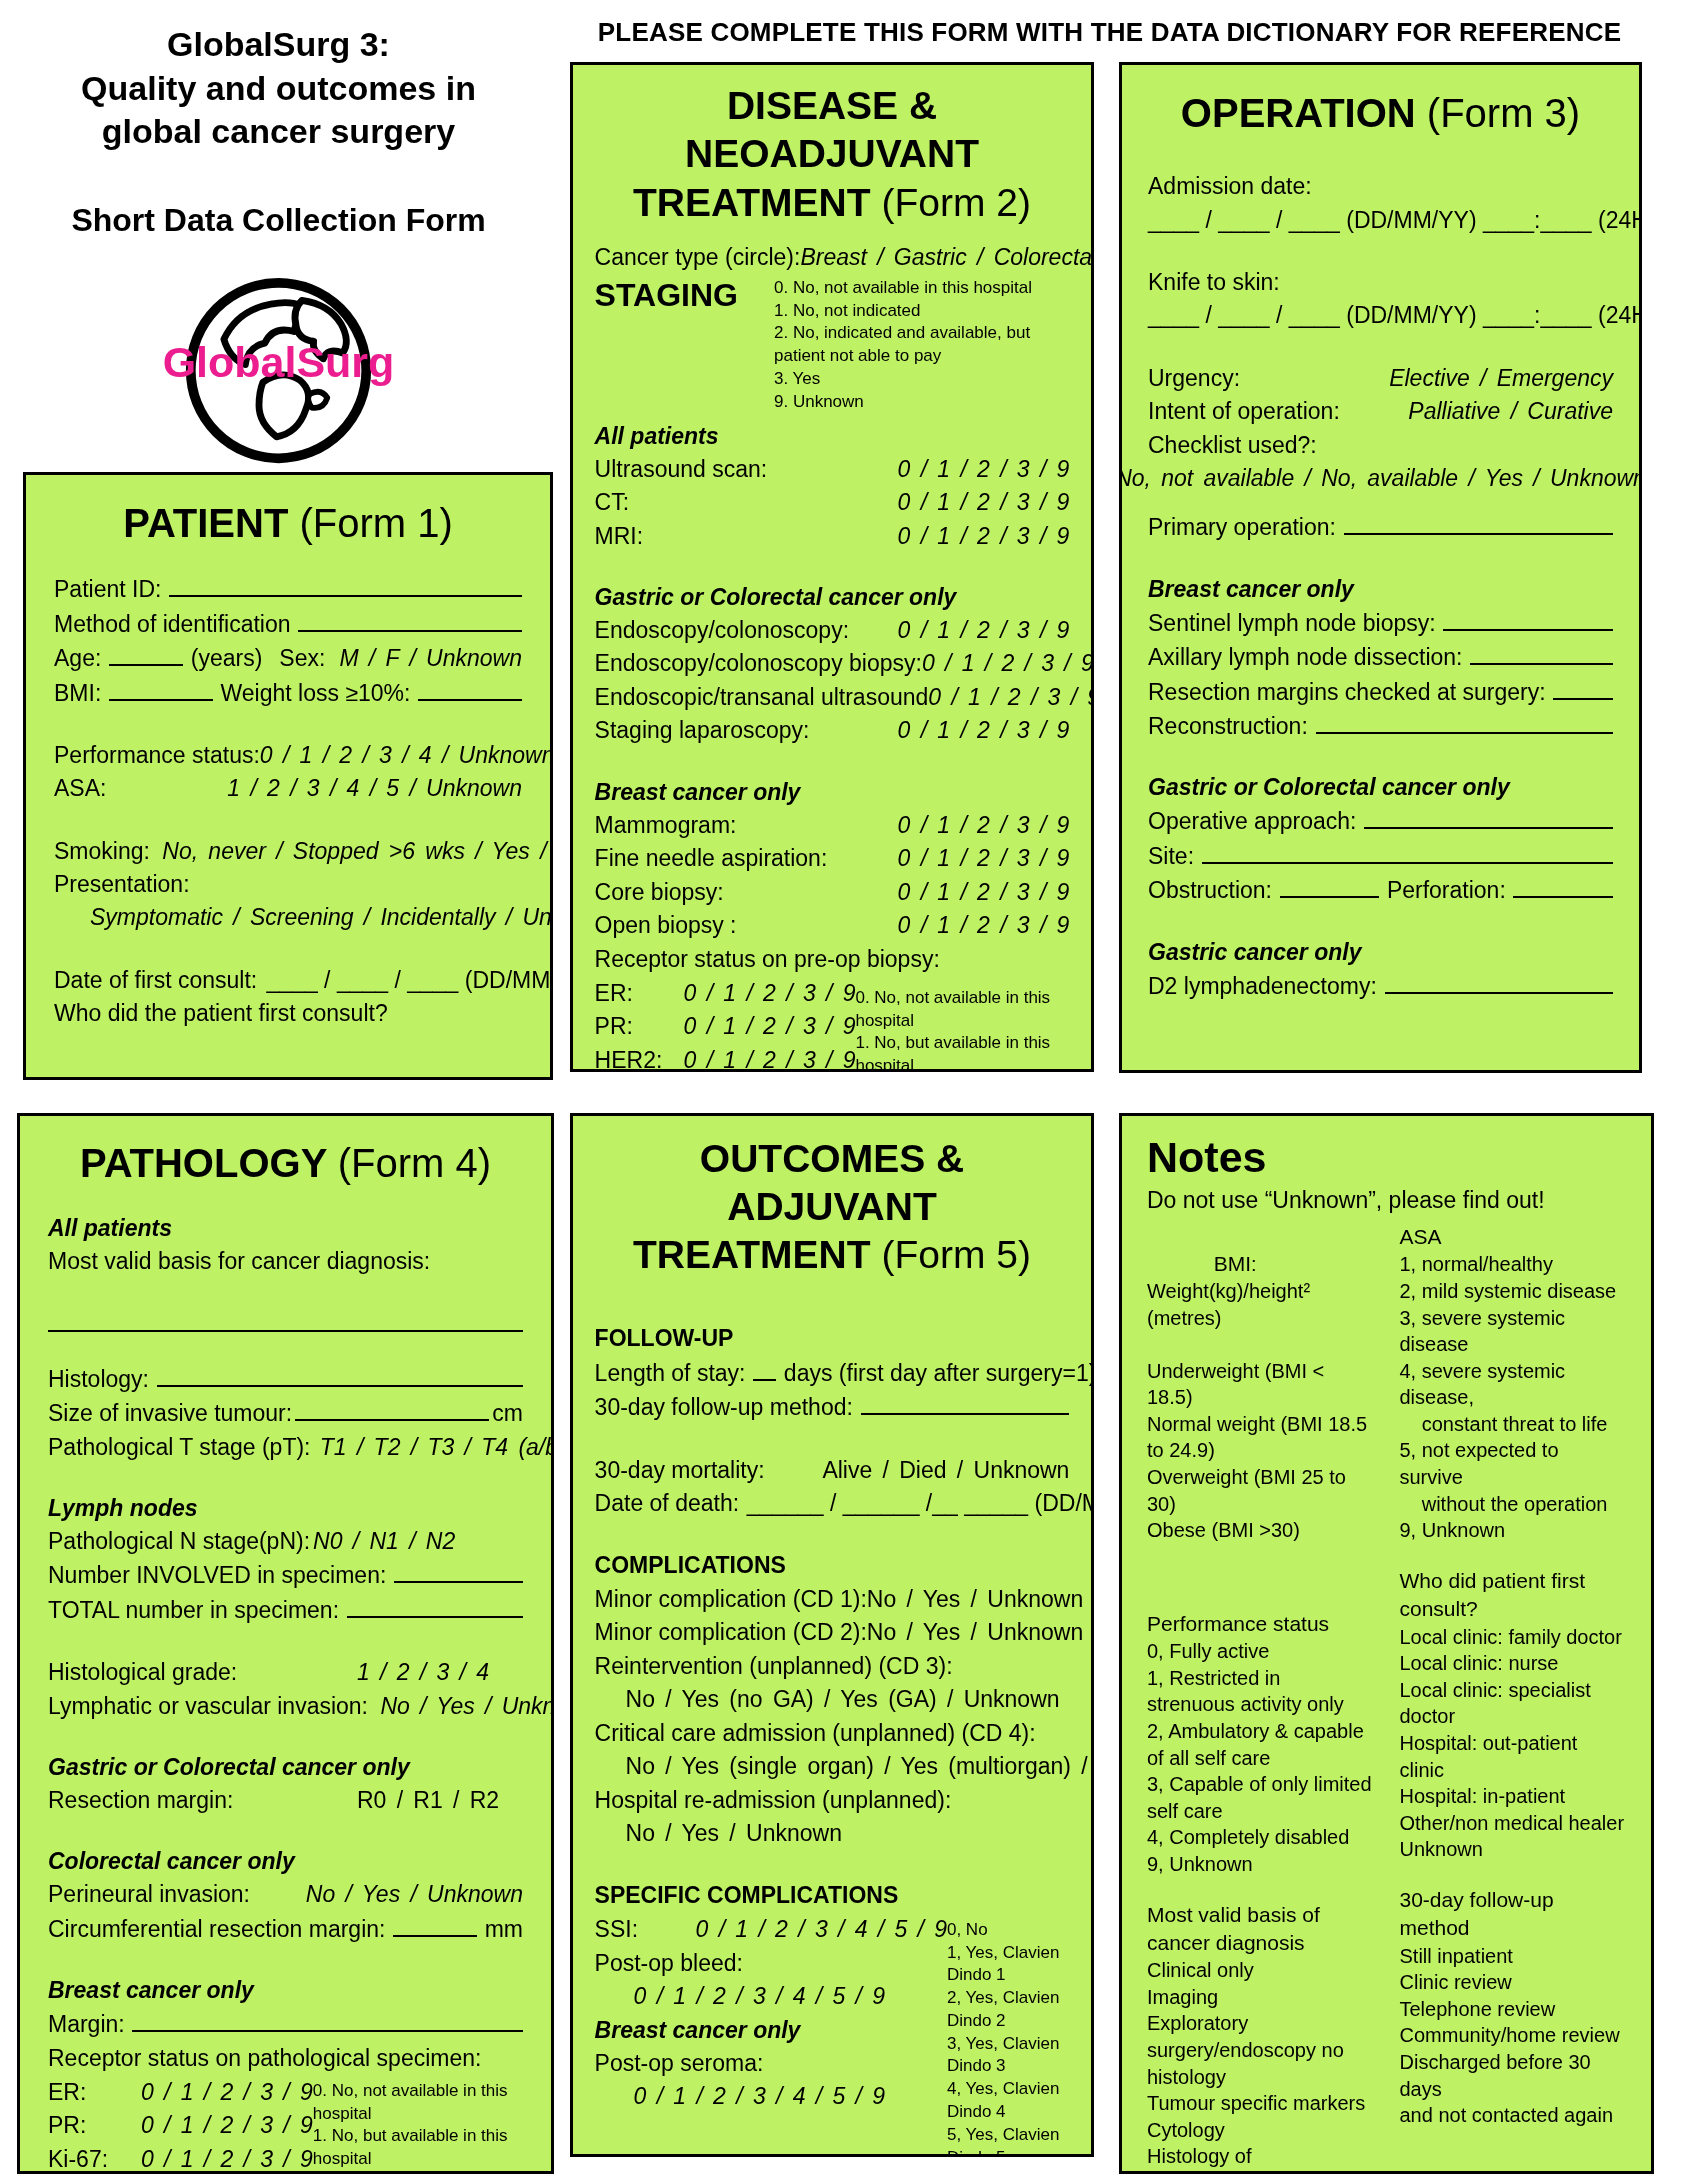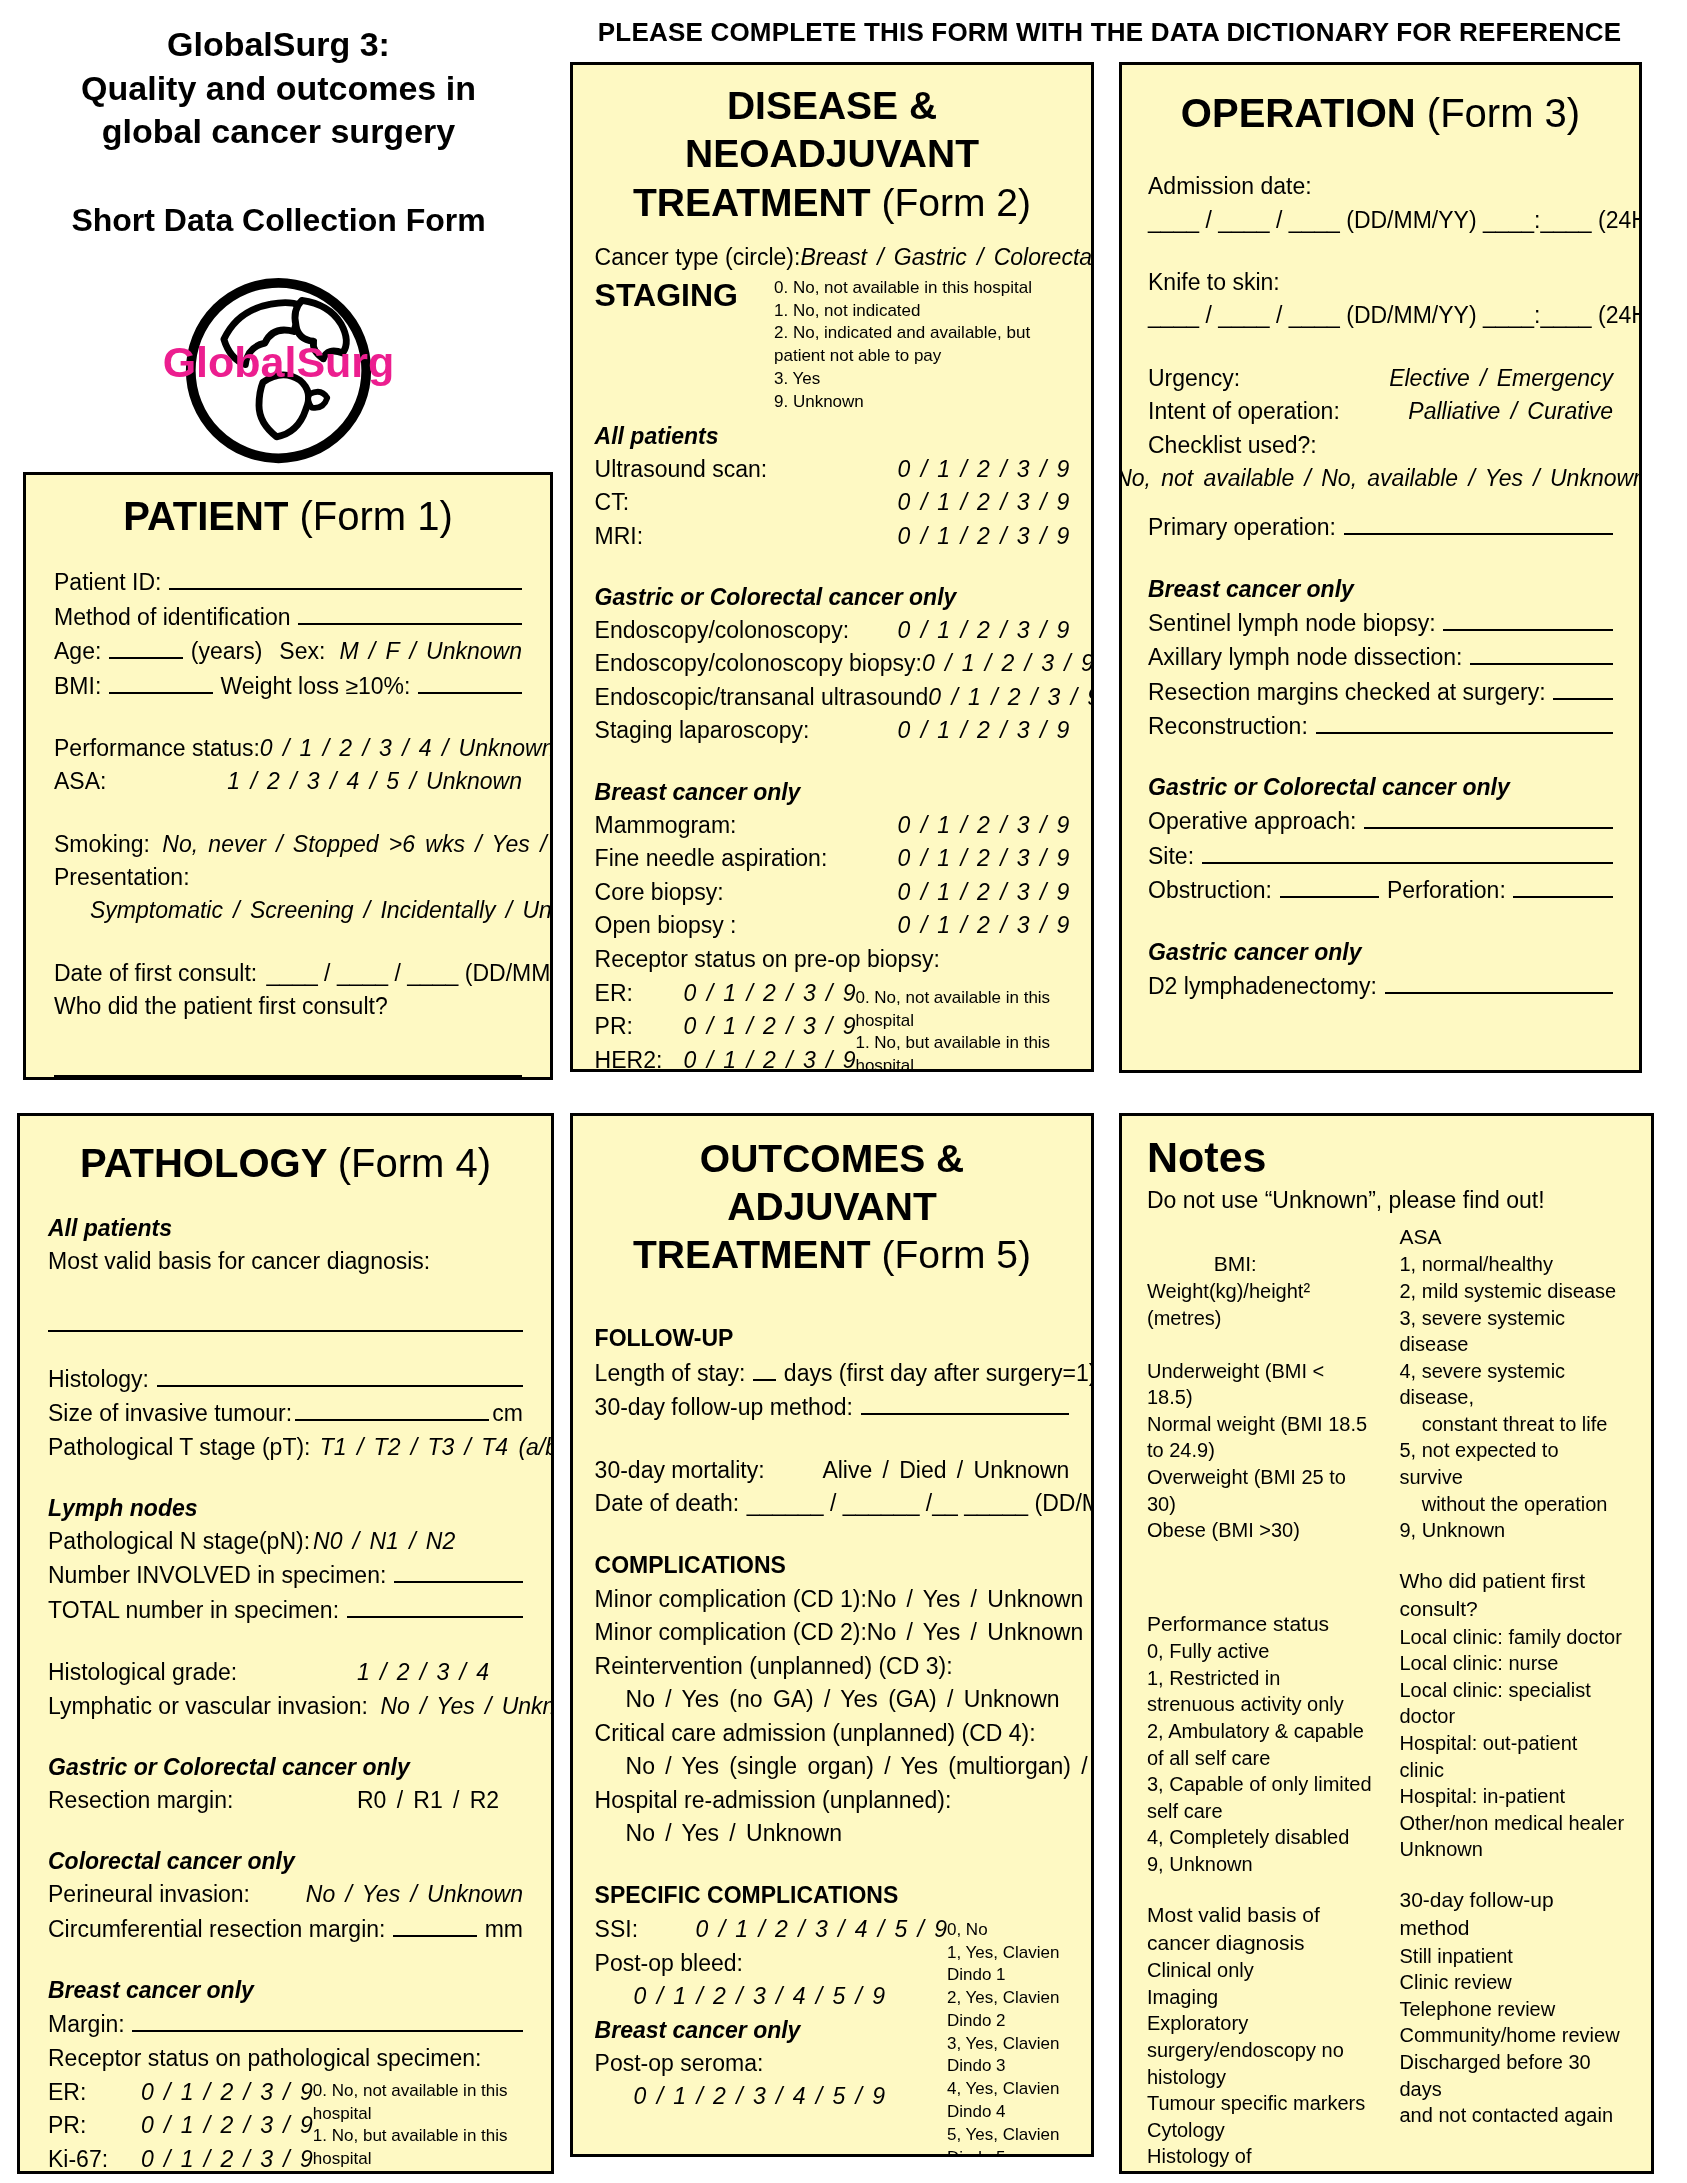--- a/index.html
+++ b/index.html
@@ -10,22 +10,22 @@
   
   .mast{position:absolute;left:31px;top:23px;width:495px;text-align:center}
   .mast .t{font-size:34px;font-weight:bold;line-height:1.28}
   .mast .s{font-size:32px;font-weight:bold;margin-top:48px}
   .logo{position:relative;width:195px;height:195px;margin:34px auto 0}
   .logo svg{width:100%;height:100%}
   .lg-text{position:absolute;left:50%;top:46%;transform:translate(-50%,-50%);
            font-size:43px;font-weight:bold;color:#ec1e8f;white-space:nowrap}
   .lk{display:inline-block;margin-top:23px;font-size:28px;color:#1114ee;text-decoration:underline;cursor:pointer}
   
-  .panel{position:absolute;border:3.1px solid #000;box-sizing:border-box;background:#fef9c3;overflow:hidden}
-  .p1{left:23px;top:472px;width:530px;height:608px;padding:13px 28px}
+  .panel{position:absolute;border:3.1px solid #000;box-sizing:border-box;background:#bef264;overflow:hidden}
+  .p1{left:23px;top:472px;width:530px;height:608px;padding:20px 28px}
   .p2{left:570px;top:62px;width:524px;height:1010px;padding:14px 21.6px}
   .p3{left:1119px;top:62px;width:523px;height:1011px;padding:20px 26px}
   .p4{left:17px;top:1113px;width:537px;height:1061px;padding:18.6px 28px}
   .p5{left:570px;top:1113px;width:524px;height:1044px;padding:15.5px 21.6px}
   .p6{left:1119px;top:1113px;width:535px;height:1061px;padding:14px 25px}
   .pt{text-align:center;font-weight:bold;font-size:40px;margin:6.2px 0 26px}
   .pt .sub,.pt2 .sub{font-weight:normal}
   .pt2{text-align:center;font-size:39px;font-weight:bold;line-height:1.24;margin:3.1px 0 14px}
   .ptL{font-size:43px;font-weight:bold;margin:3.1px 0 4.6px}
   

